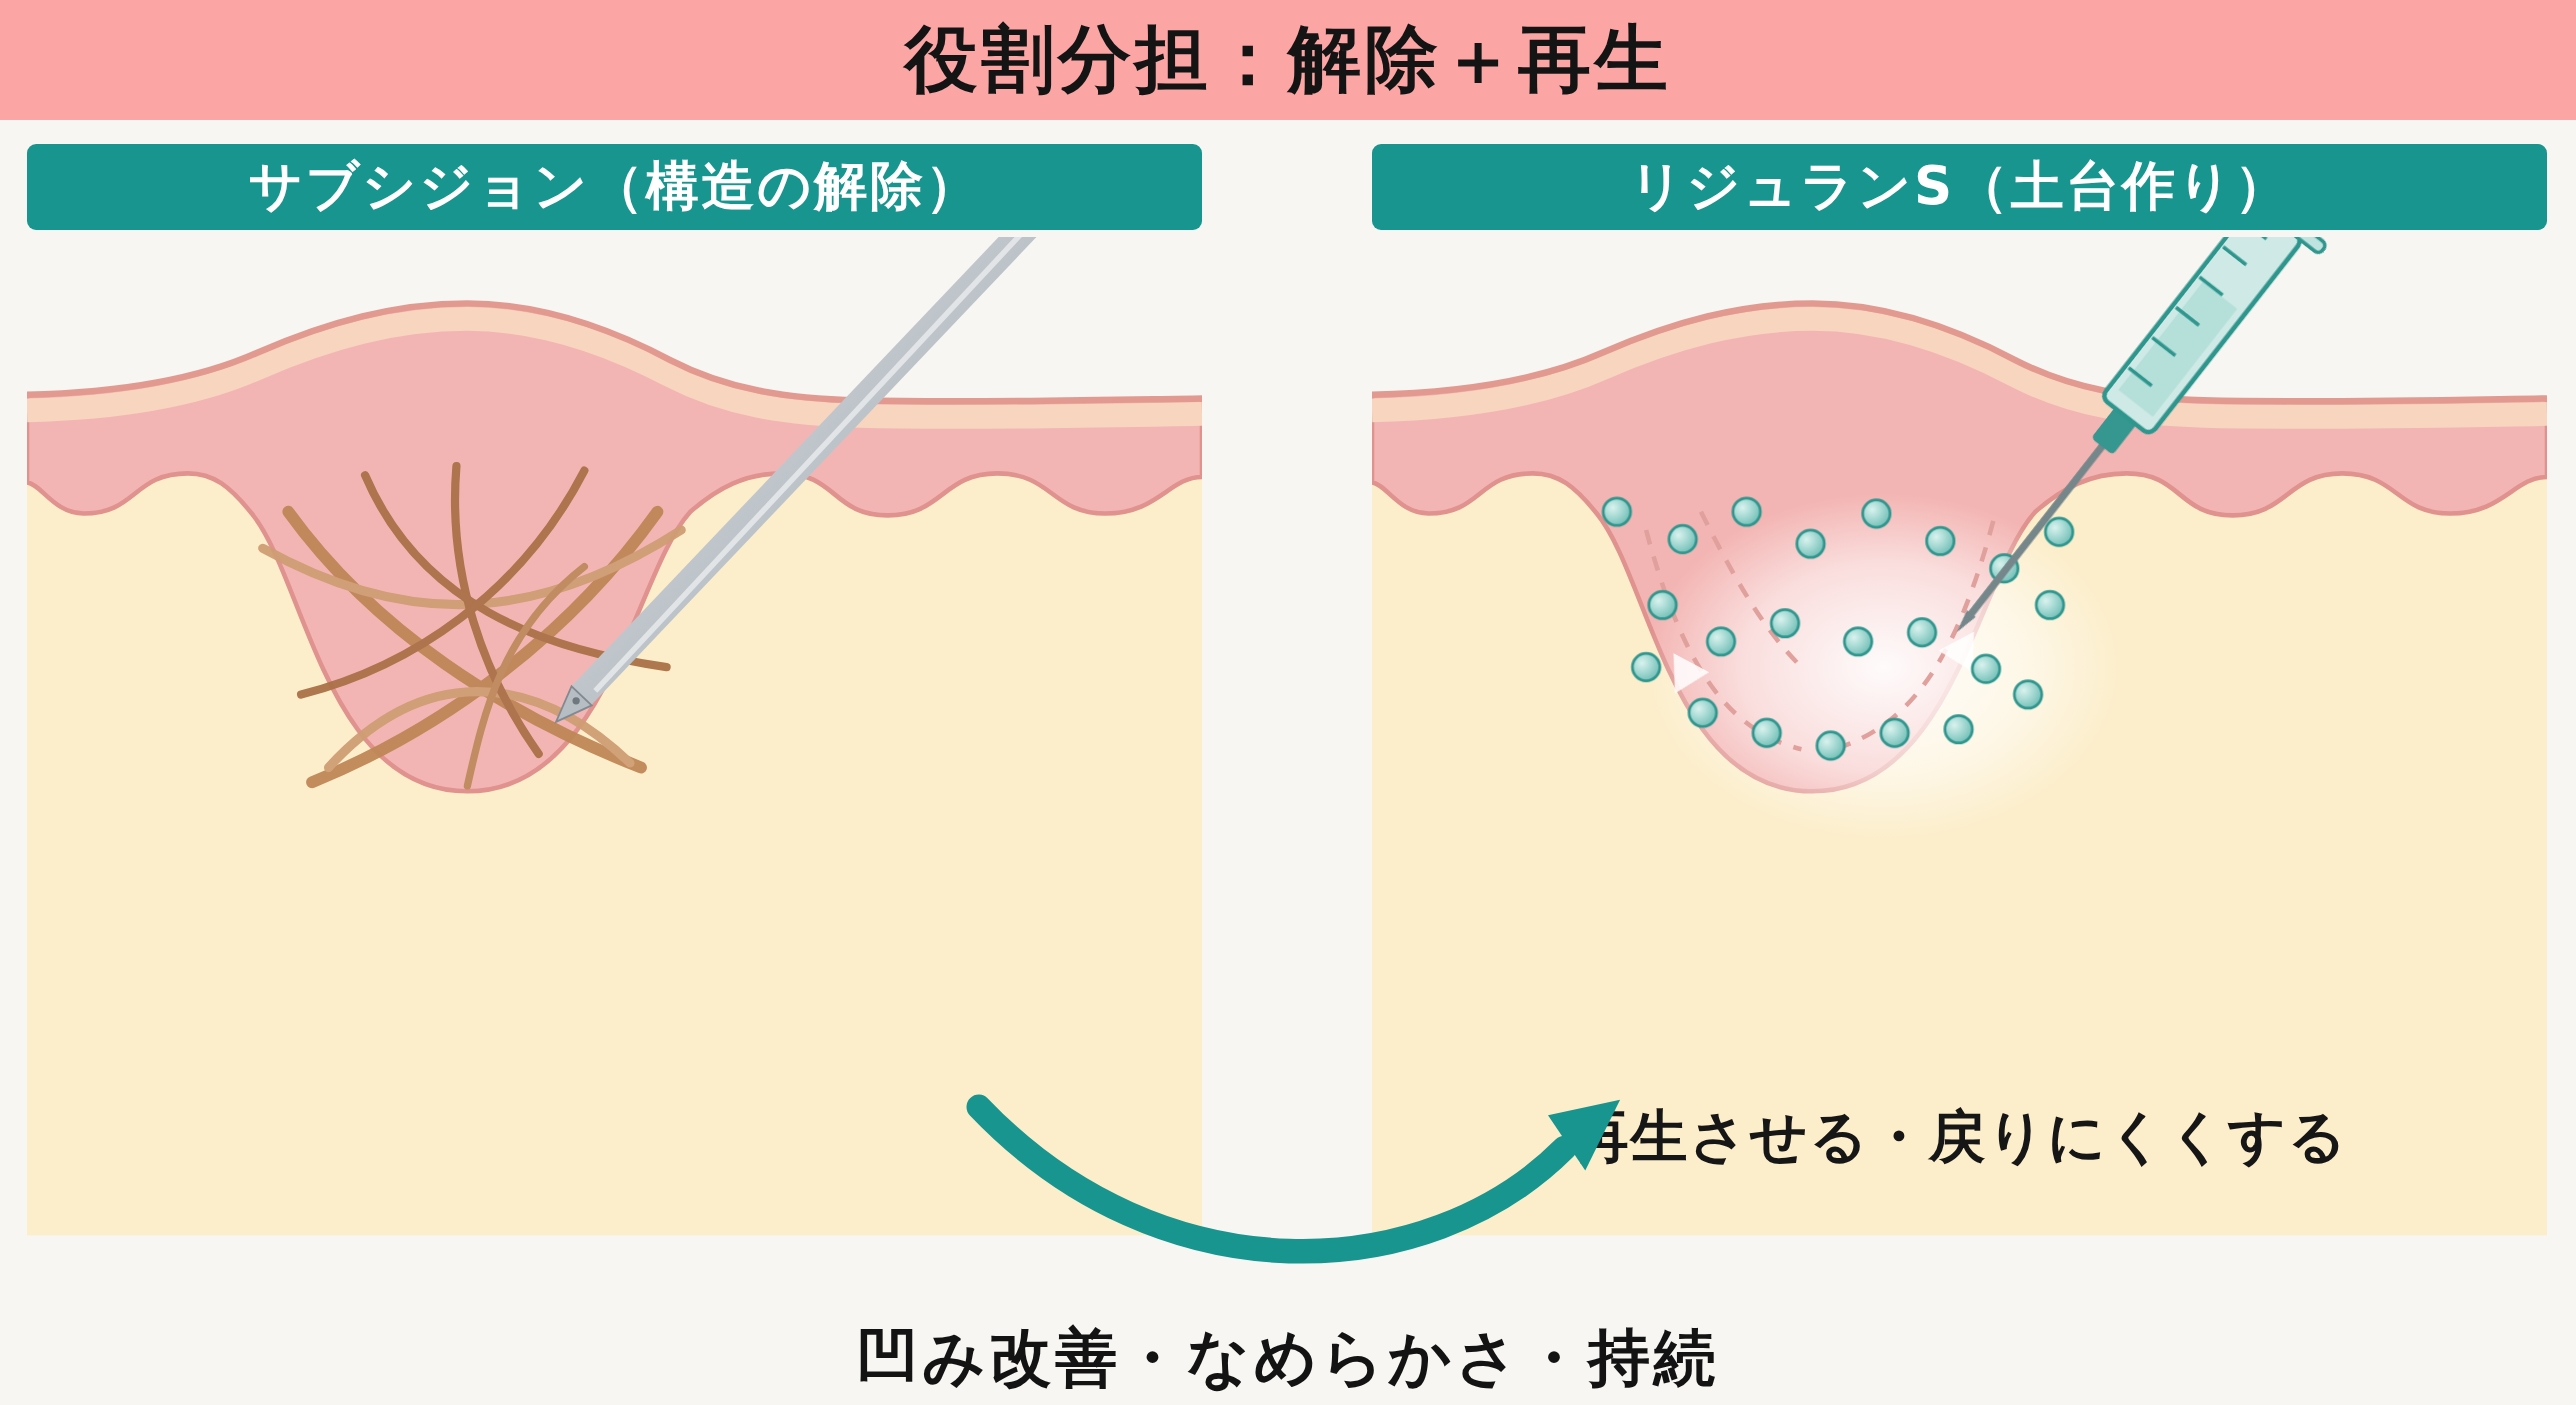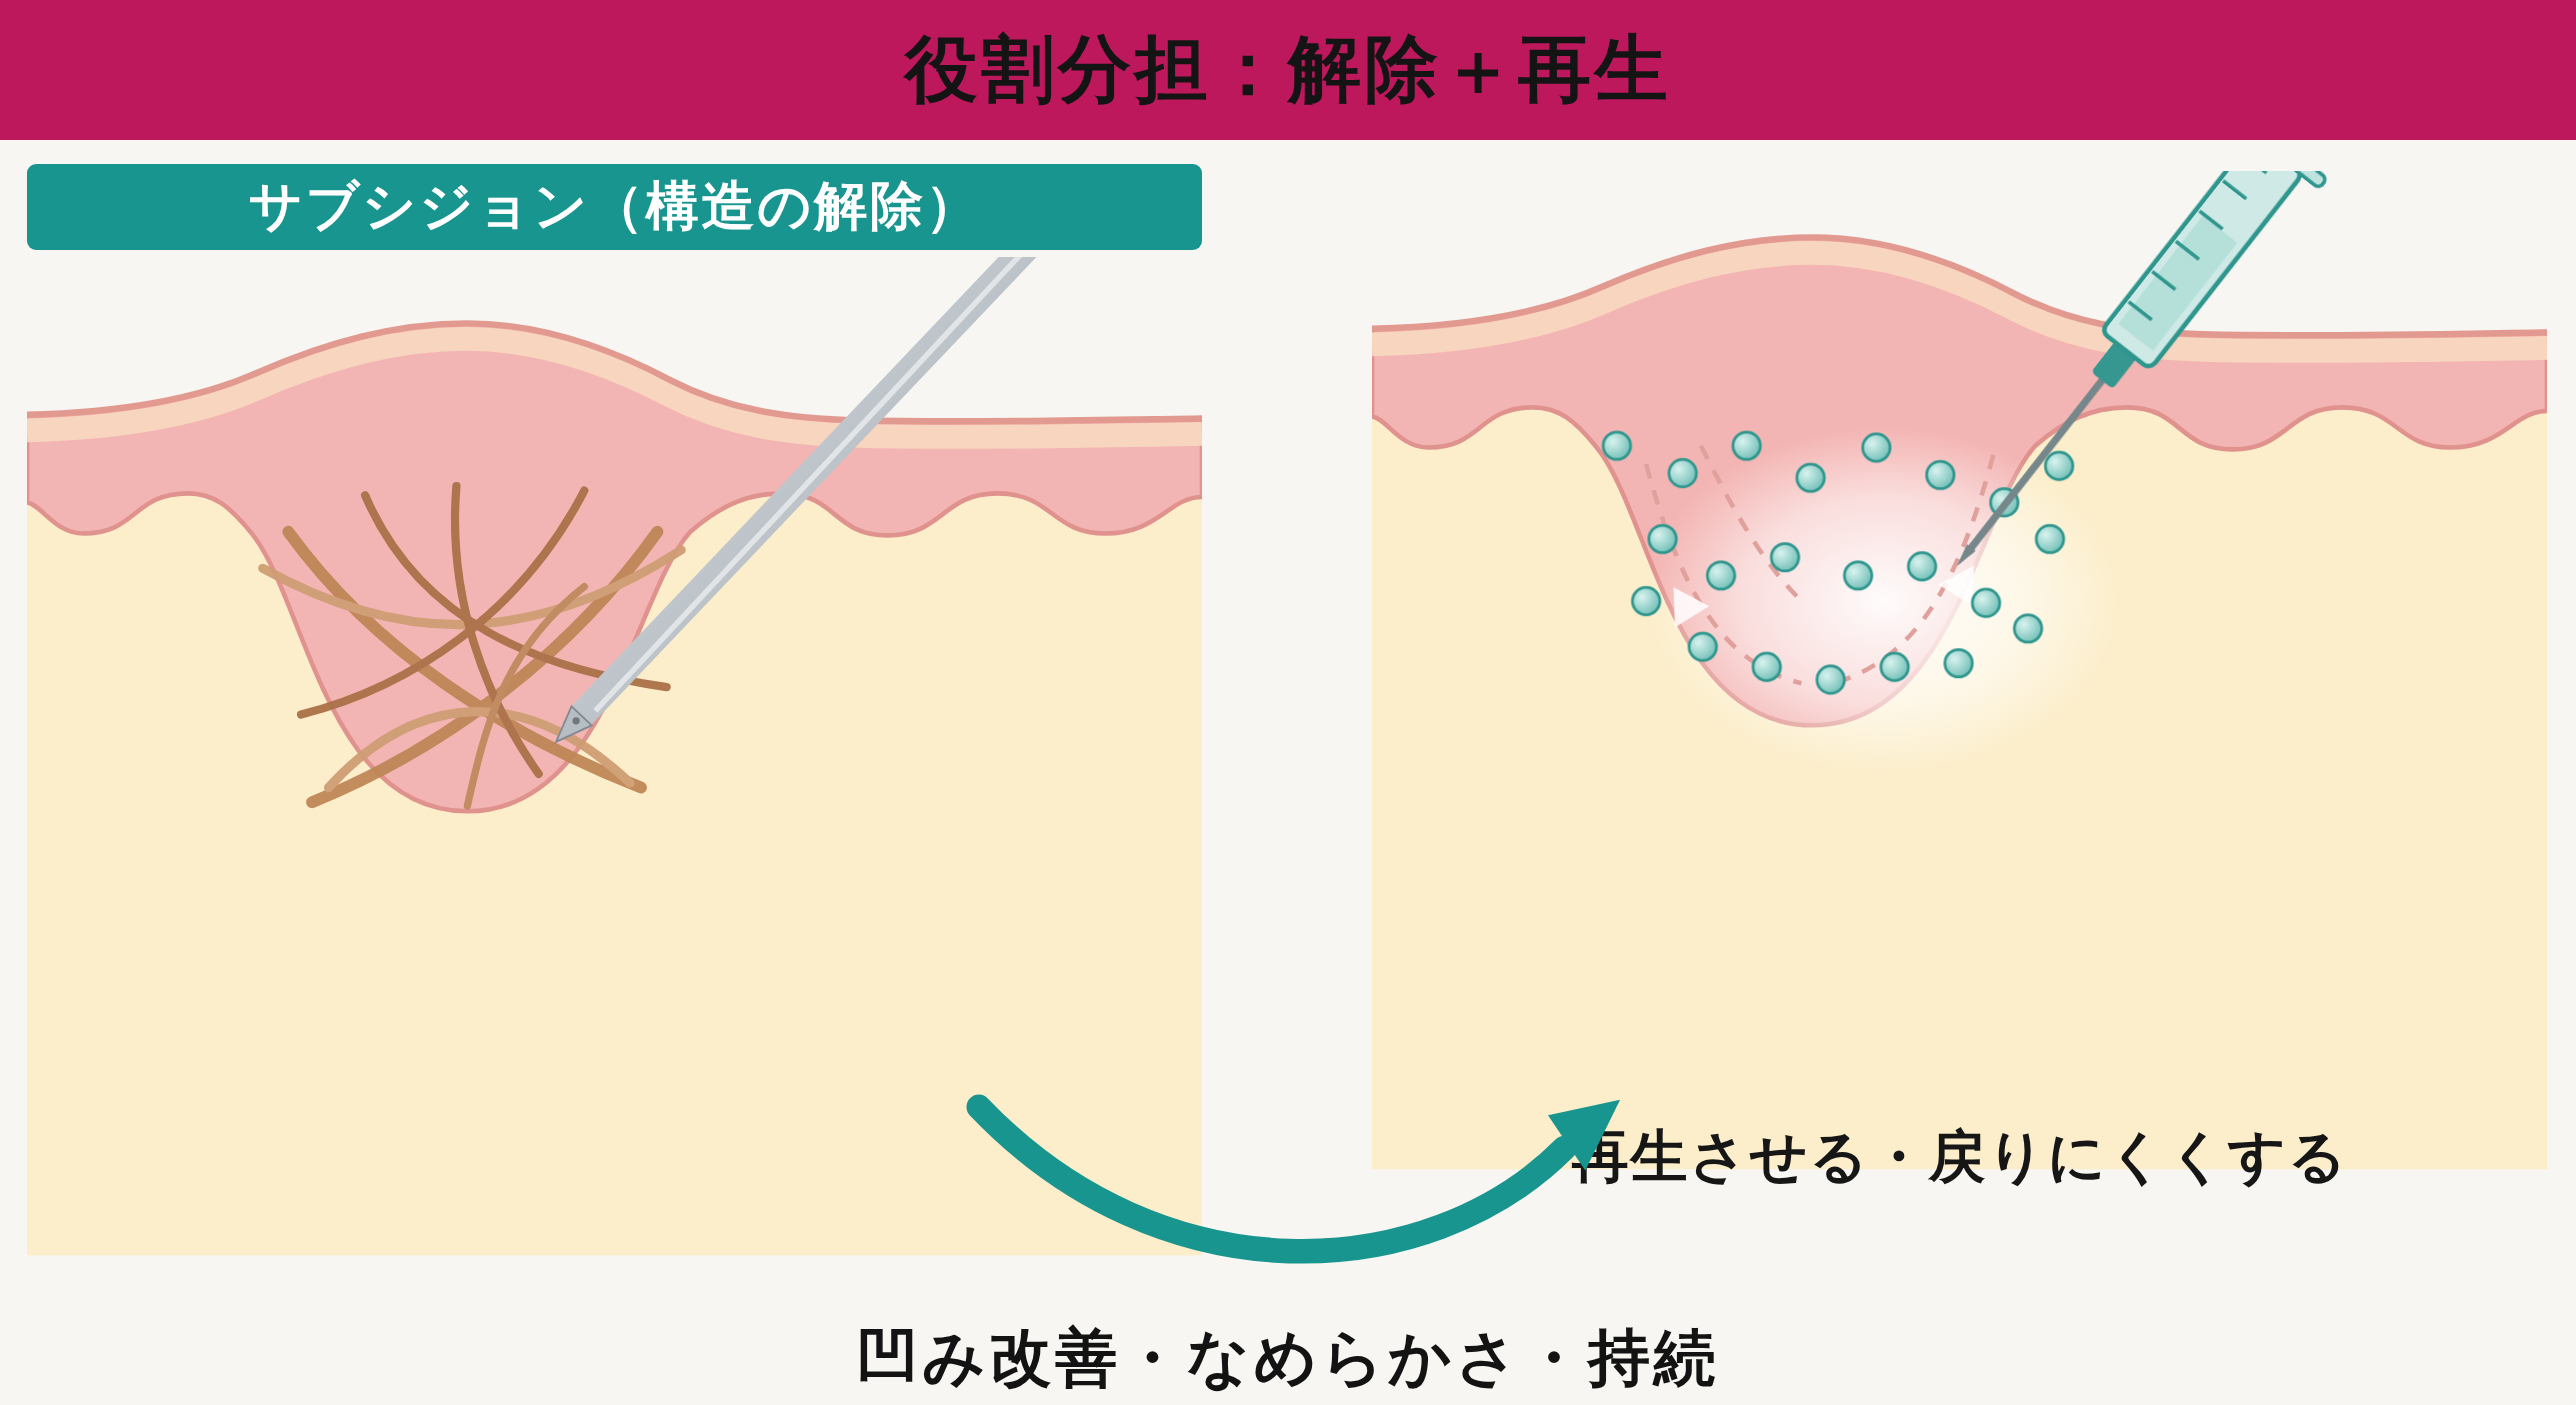--- a/index.html
+++ b/index.html
@@ -2,21 +2,21 @@
 <html style="font-size:14.6px"><head>
 <meta charset="utf-8">
 <style>
   html,body{margin:0;padding:0;}
   body{
     width:2576px;height:1405px;position:relative;overflow:hidden;
     background:#f7f6f2;
     font-family:"DejaVu Sans","Liberation Sans",sans-serif;
   }
   .banner{
-    height:140px;background:#be185d;
+    height:120px;background:#fca5a5;
     display:flex;align-items:center;justify-content:center;
   }
   .banner h1{
     margin:0;font-size:73px;font-weight:bold;color:#141414;letter-spacing:3.7px;
   }
   .panels{
     display:flex;gap:170px;padding:24px 27.4px 0 27.4px;
   }
   .panel{width:1175px;position:relative;}
   .panel-header{
@@ -77,20 +77,21 @@
         <line x1="1150" y1="-70" x2="607" y2="501" stroke="url(#steelL)" stroke-width="30"></line>
         <polygon points="618,512 596,491 579,530" fill="#b6bdc3" stroke="#828a91" stroke-width="2"></polygon>
         <line x1="1142" y1="-62" x2="622" y2="496" stroke="rgba(255,255,255,0.55)" stroke-width="6"></line>
         <circle cx="601" cy="507" r="4" fill="#6f787e"></circle>
       </g>
     </svg>
 
   </div>
 
   <div class="panel">
+    <div class="panel-header">リジュランS（土台作り）</div>
 
     <svg class="illustration" viewBox="0 0 1286 1092">
       <defs>
         <radialGradient id="glowR" cx="0.5" cy="0.5" r="0.5">
           <stop offset="0" stop-color="#ffffff" stop-opacity="0.95"></stop>
           <stop offset="0.6" stop-color="#ffffff" stop-opacity="0.55"></stop>
           <stop offset="1" stop-color="#ffffff" stop-opacity="0"></stop>
         </radialGradient>
         <radialGradient id="dotG" cx="0.35" cy="0.35" r="0.8">
           <stop offset="0" stop-color="#d9f3ef"></stop>

